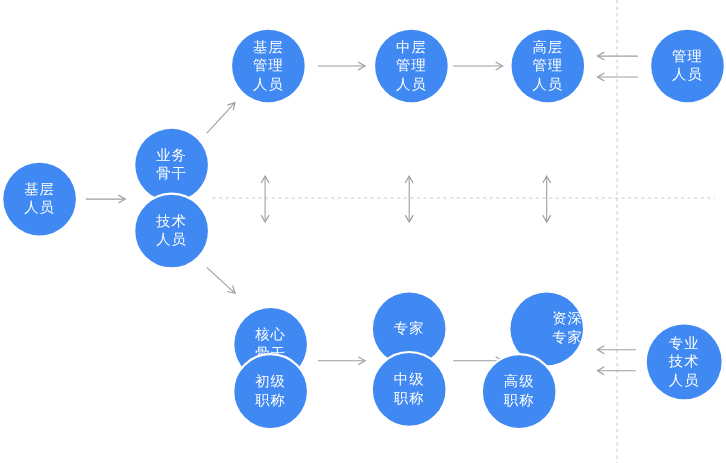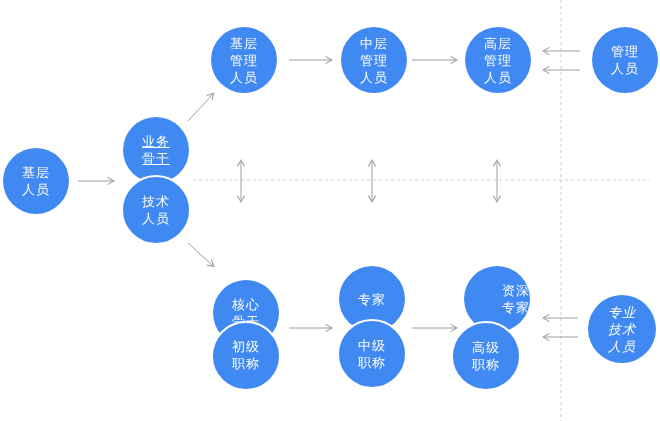--- a/index.html
+++ b/index.html
@@ -33,36 +33,36 @@
     line-height: 17px;
     letter-spacing: 1px;
   }
   .node .label { white-space: pre-line; }
   
   .node.rim {
     width: 70px; height: 70px;
     border: 2px solid #ffffff;
     box-sizing: border-box;
   }
-  .node.wide { width: 68px; height: 68px; font-style: italic; }
+  .node.wide { width: 68px; height: 68px; }
 
   
   .n-base-staff        { left: 3px;   top: 148px; }
-  .n-business-backbone { left: 123px; top: 117px; text-decoration: underline; }
+  .n-business-backbone { left: 123px; top: 117px; }
   .n-tech-staff        { left: 121px; top: 175px; }
   .n-junior-manager    { left: 211px; top: 27px; }
   .n-middle-manager    { left: 341px; top: 27px; }
   .n-senior-manager    { left: 465px; top: 27px; }
   .n-management-staff  { left: 592px; top: 27px; }
   .n-core-backbone     { left: 213px; top: 280px; }
   .n-junior-title      { left: 211px; top: 321px; font-family: Liberation Mono, monospace; }
   .n-expert            { left: 339px; top: 266px; }
   .n-intermediate-title{ left: 337px; top: 319px; }
   .n-senior-expert     { left: 464px; top: 266px; justify-content: flex-end; }
-  .n-senior-title      { left: 451px; top: 321px; }
+  .n-senior-title      { left: 437px; top: 321px; }
   .n-prof-tech-staff   { left: 588px; top: 295px; }
 </style>
 </head>
 <body>
 
 <div class="canvas">
 
   <svg class="connector-layer" viewBox="0 0 660 421" xmlns="http://www.w3.org/2000/svg">
     <defs>
       <marker id="ah" viewBox="0 0 10 10" refX="7.5" refY="5" markerWidth="9" markerHeight="9" orient="auto-start-reverse">

